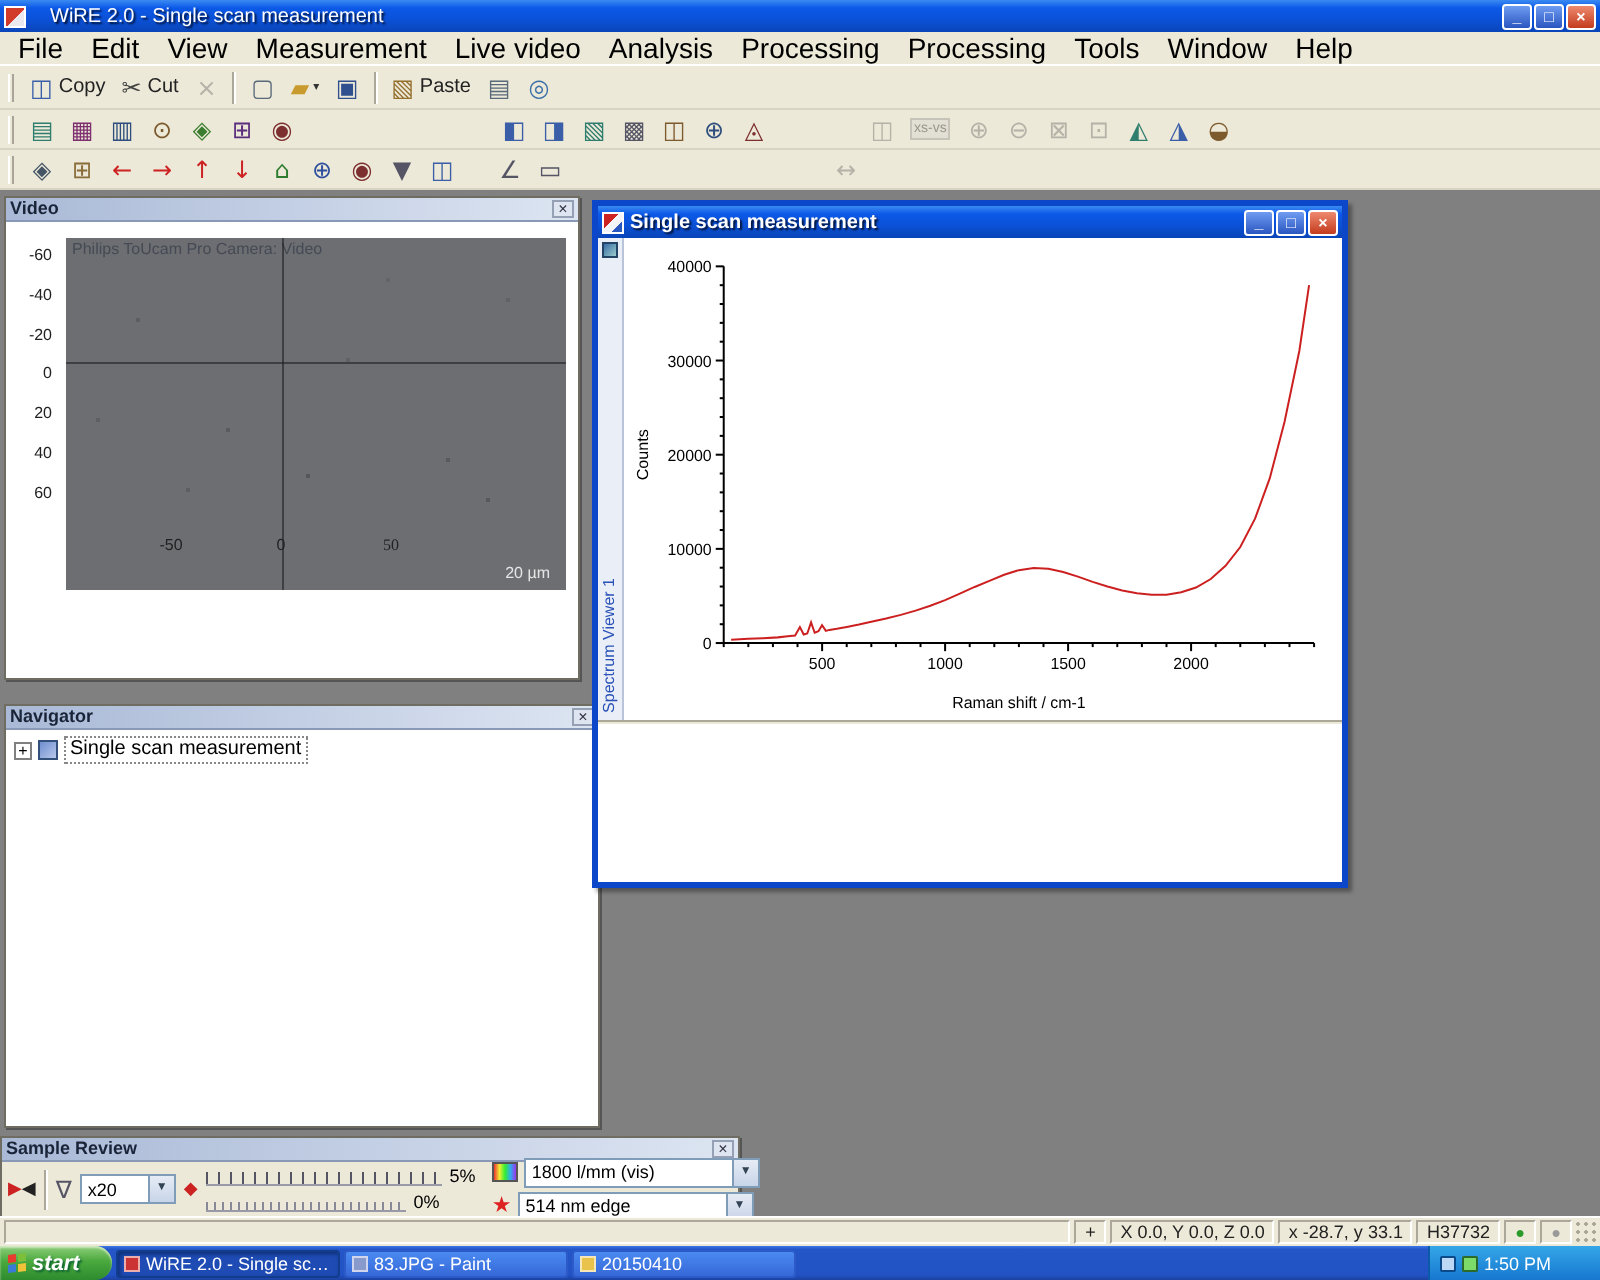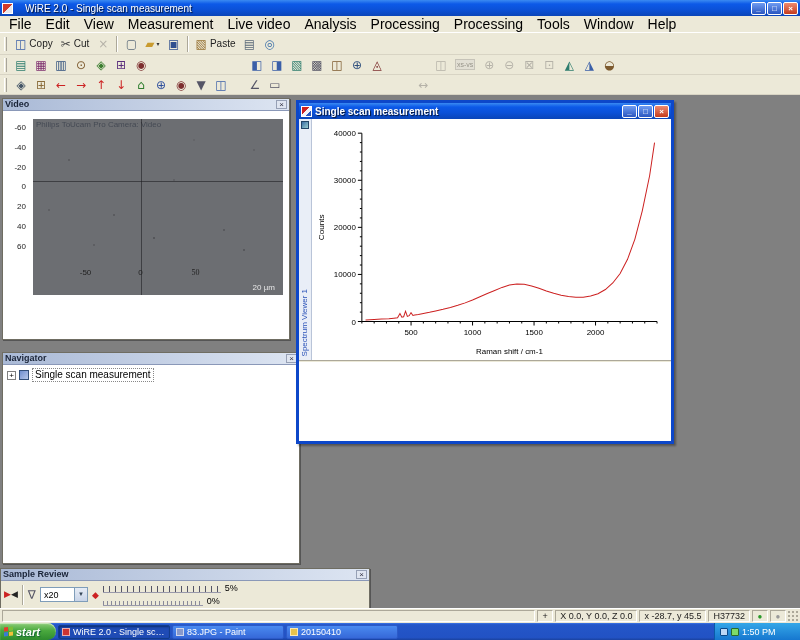--- a/index.html
+++ b/index.html
@@ -457,30 +457,46 @@
       <span class="sr-sliders">
         <span class="sr-slider-row">
           <span class="ruler"></span>
           <span class="pct-label">5%</span>
         </span>
         <span class="sr-slider-row">
           <span class="ruler small"></span>
           <span class="pct-label">0%</span>
         </span>
       </span>
+      <span class="sr-combos">
+        <span class="sr-combo-row">
+          <span class="grating-icon"></span>
+          <span class="combo" style="width:118px">
+            <span class="combo-value">1800 l/mm (vis)</span>
+            <span class="combo-btn">▼</span>
+          </span>
+        </span>
+        <span class="sr-combo-row">
+          <span class="laser-icon">★</span>
+          <span class="combo" style="width:118px">
+            <span class="combo-value">514 nm edge</span>
+            <span class="combo-btn">▼</span>
+          </span>
+        </span>
+      </span>
     </div>
   </div>
 
 </div>
 
 <div class="statusbar">
   <div class="sb-seg sb-main"></div>
   <div class="sb-seg sb-icon">+</div>
   <div class="sb-seg">X 0.0, Y 0.0, Z 0.0</div>
-  <div class="sb-seg">x -28.7, y 45.5</div>
+  <div class="sb-seg">x -28.7, y 33.1</div>
   <div class="sb-seg">H37732</div>
   <div class="sb-seg sb-icon"><span class="dot-green">●</span></div>
   <div class="sb-seg sb-icon"><span class="dot-gray">●</span></div>
   <div class="sb-grip"></div>
 </div>
 
 <div class="taskbar">
   <div class="start-btn">
     <span class="win-flag">
         <i></i>

